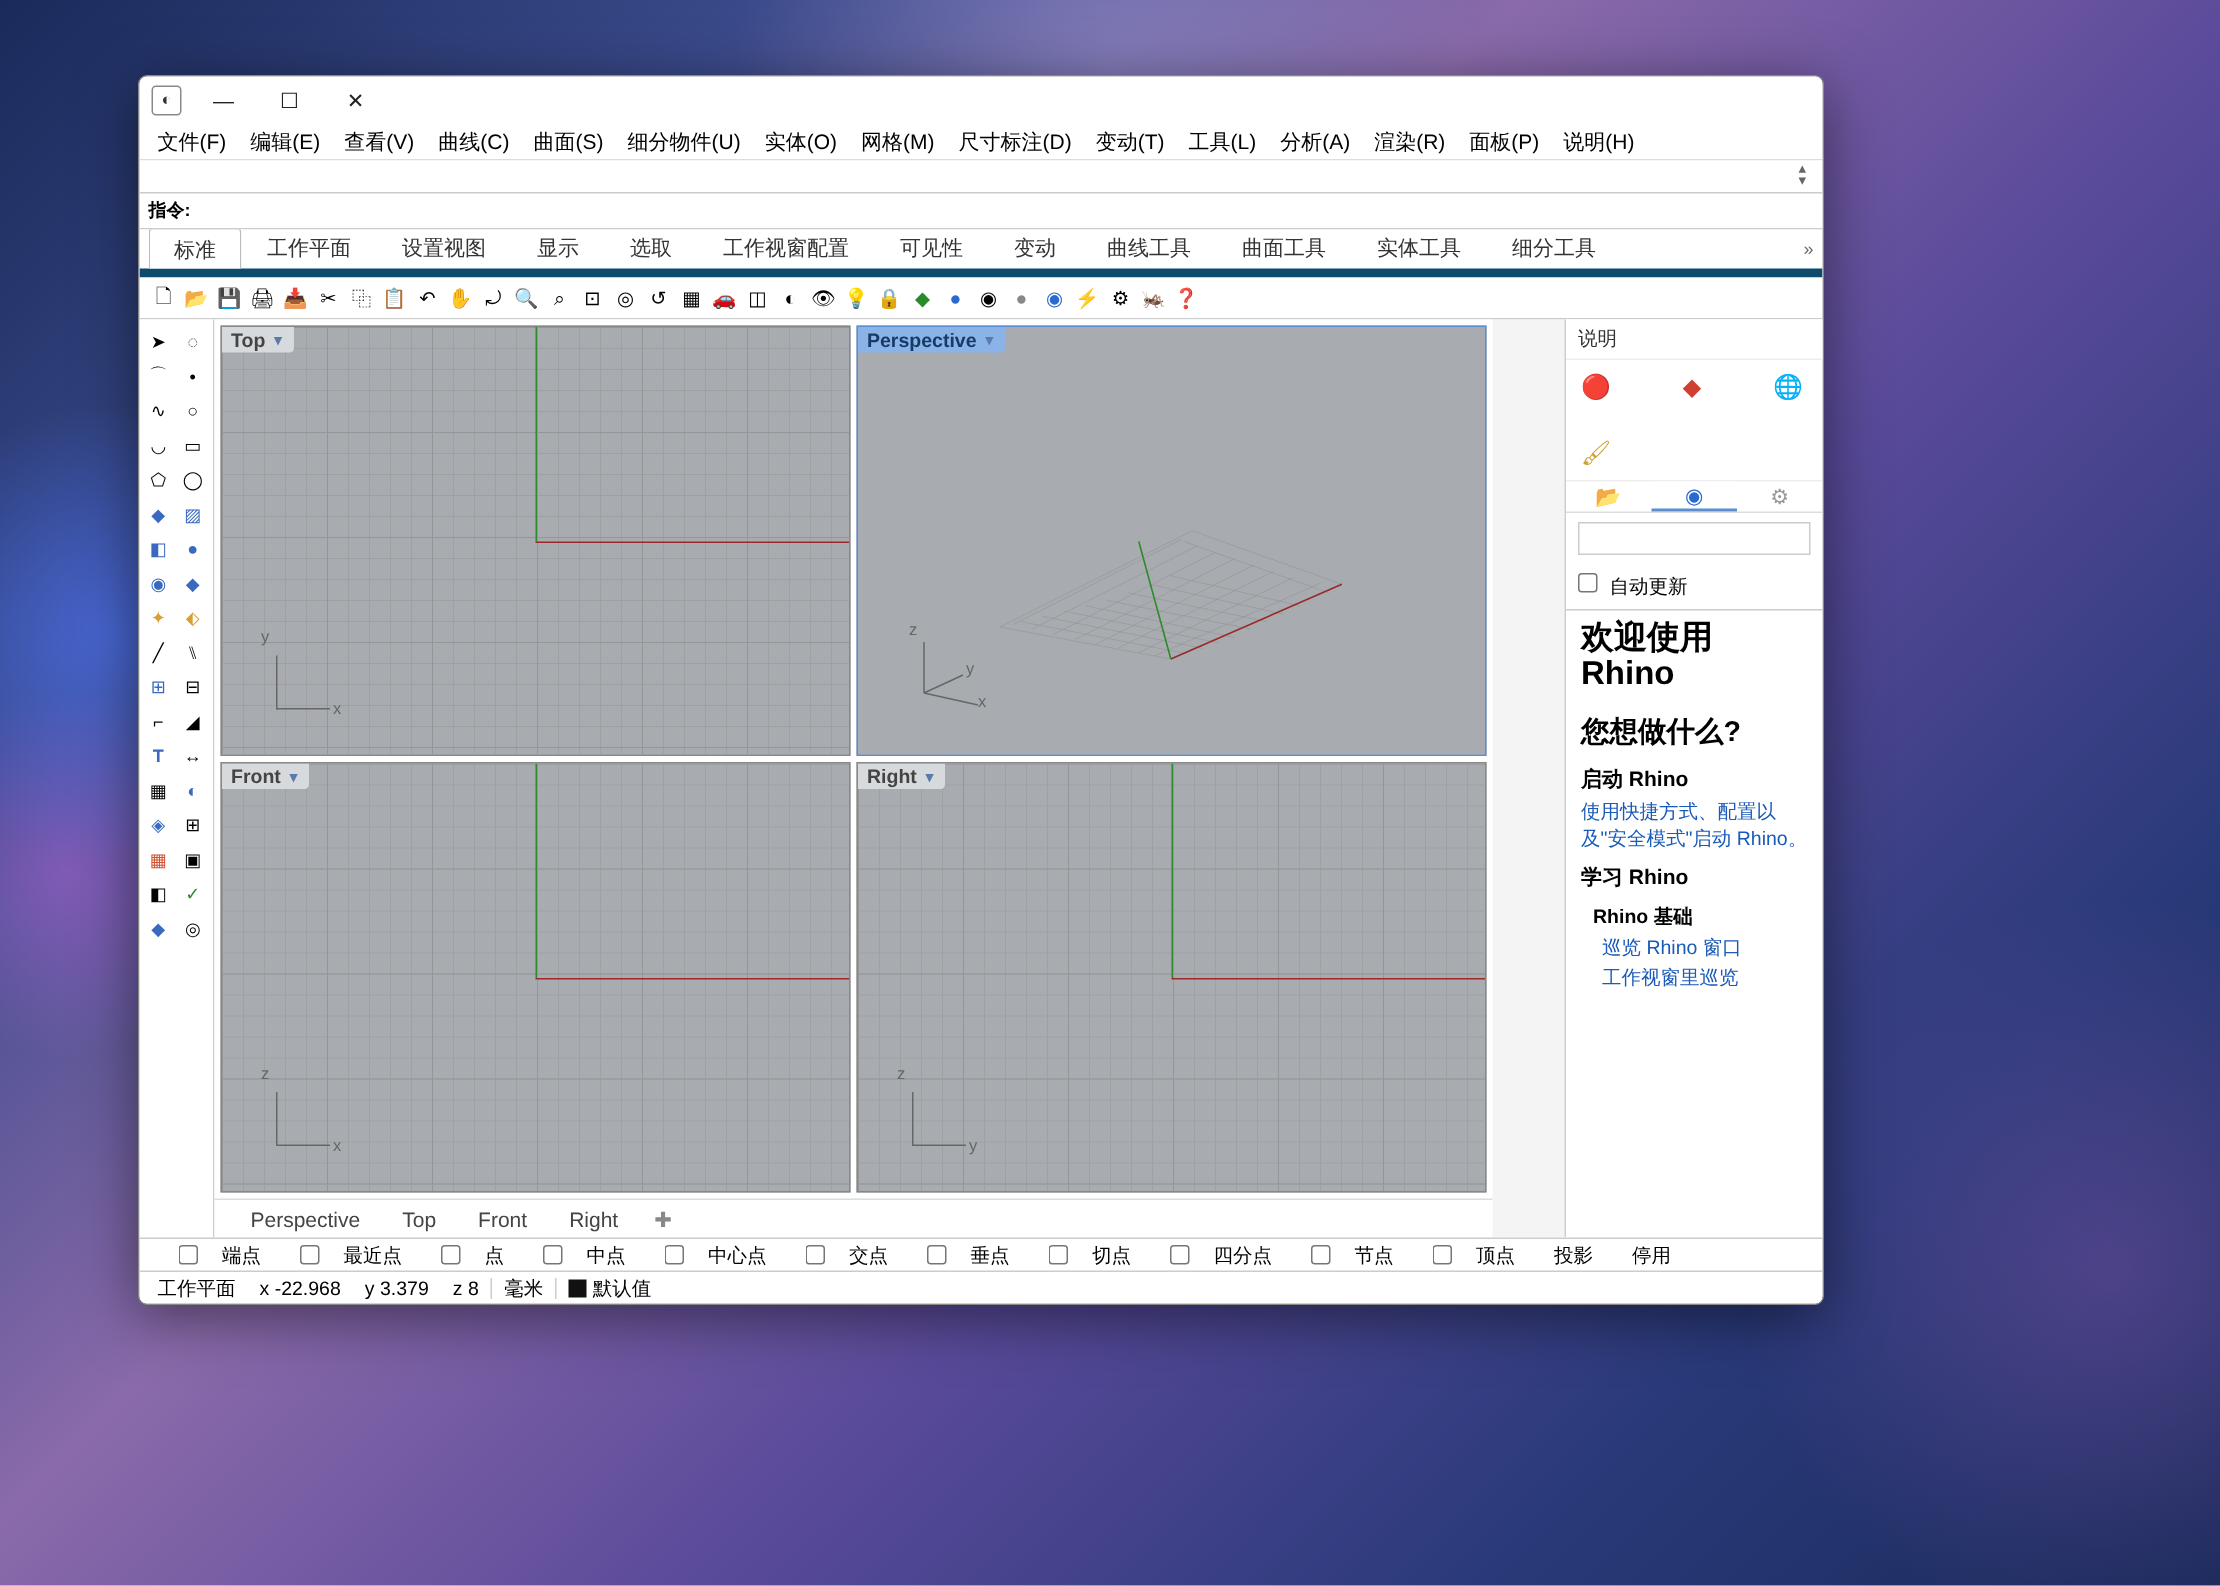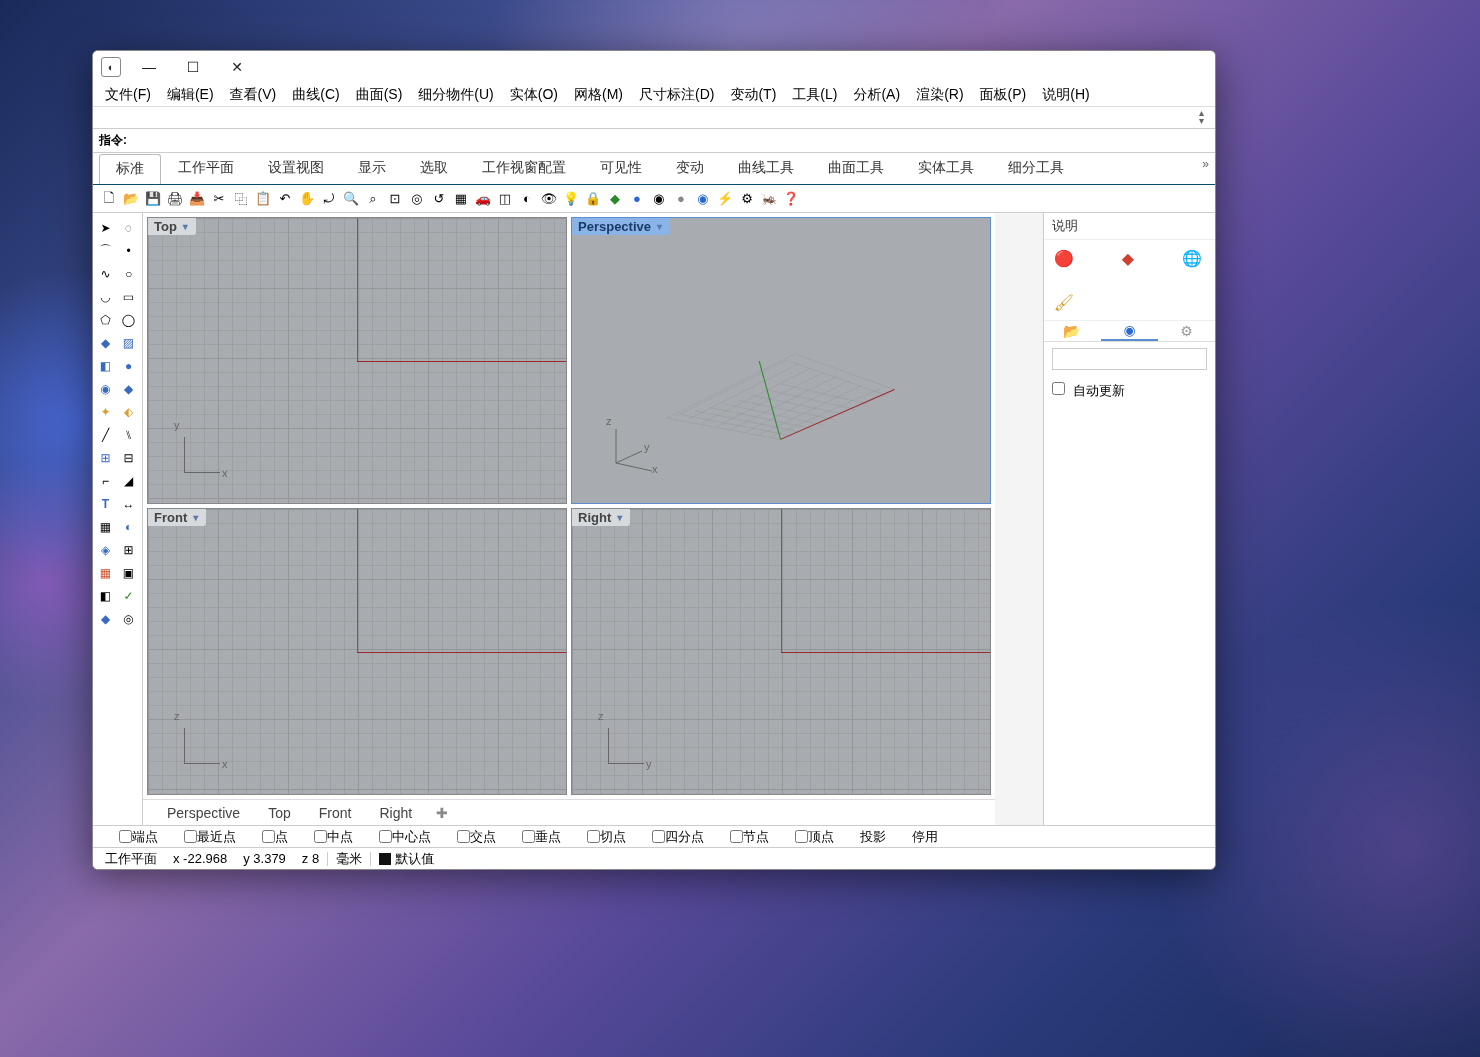--- a/index.html
+++ b/index.html
@@ -79,23 +79,23 @@
     font-size: 13px;
   }
   .command-row .label { padding: 0 2px 0 6px; font-weight: bold; font-size:12px;}
   .command-row input {
     flex: 1; border: none; outline: none; height: 100%; font-size: 13px; padding-left: 4px;
     background: #fff;
   }
   .tabstrip {
     height: 32px;
     display: flex;
-    align-items: flex-start;
-    background: #fff;
-    border-bottom: 1px solid #0c4a6e;
+    align-items: center;
+    background: #fff;
+    border-bottom: 6px solid #0c4a6e;
     padding-left: 6px;
     font-size: 14px;
     overflow: hidden;
   }
   .tabstrip .tab {
     padding: 5px 16px 6px 16px;
     border: 1px solid transparent;
     border-bottom: none;
     cursor: default;
     white-space: nowrap;
@@ -256,21 +256,21 @@
     height: 22px;
     display: flex;
     align-items: center;
     gap: 8px;
     padding: 0 8px;
     background: #fff;
     border-top: 1px solid #ccc;
     font-size: 13px;
     overflow: hidden;
   }
-  .osnap-bar label { display:flex; align-items:center; gap:0; white-space:nowrap;padding-left:18px;}
+  .osnap-bar label { display:flex; align-items:center; gap:16px; white-space:nowrap;padding-left:18px;}
   .status-bar {
     height: 22px;
     display: flex;
     align-items: center;
     padding: 0 4px;
     background: #fff;
     border-top: 1px solid #ccc;
     font-size: 13px;
     white-space: nowrap;
     overflow: hidden;
@@ -572,20 +572,30 @@
         <span class="rt active" style="color:#2a6ad0">◉</span>
         <span class="rt" style="color:#999">⚙</span>
       </div>
       <div class="rp-search">
         <input type="text" style="">
       </div>
       <div class="rp-chk">
         <input type="checkbox" style="">
         <span>自动更新</span>
       </div>
+      <div class="rp-help">
+        <h1>欢迎使用 Rhino</h1>
+        <h2>您想做什么?</h2>
+        <h3>启动 Rhino</h3>
+        <a href="#">使用快捷方式、配置以及"安全模式"启动 Rhino。</a>
+        <h3>学习 Rhino</h3>
+        <h4>Rhino 基础</h4>
+        <a href="#" class="indent">巡览 Rhino 窗口</a>
+        <a href="#" class="indent">工作视窗里巡览</a>
+      </div>
     </div>
 
   </div>
 
   <div class="osnap-bar">
     <label>
         <input type="checkbox" style="">
         <span>端点</span>
       </label>
     <label>

